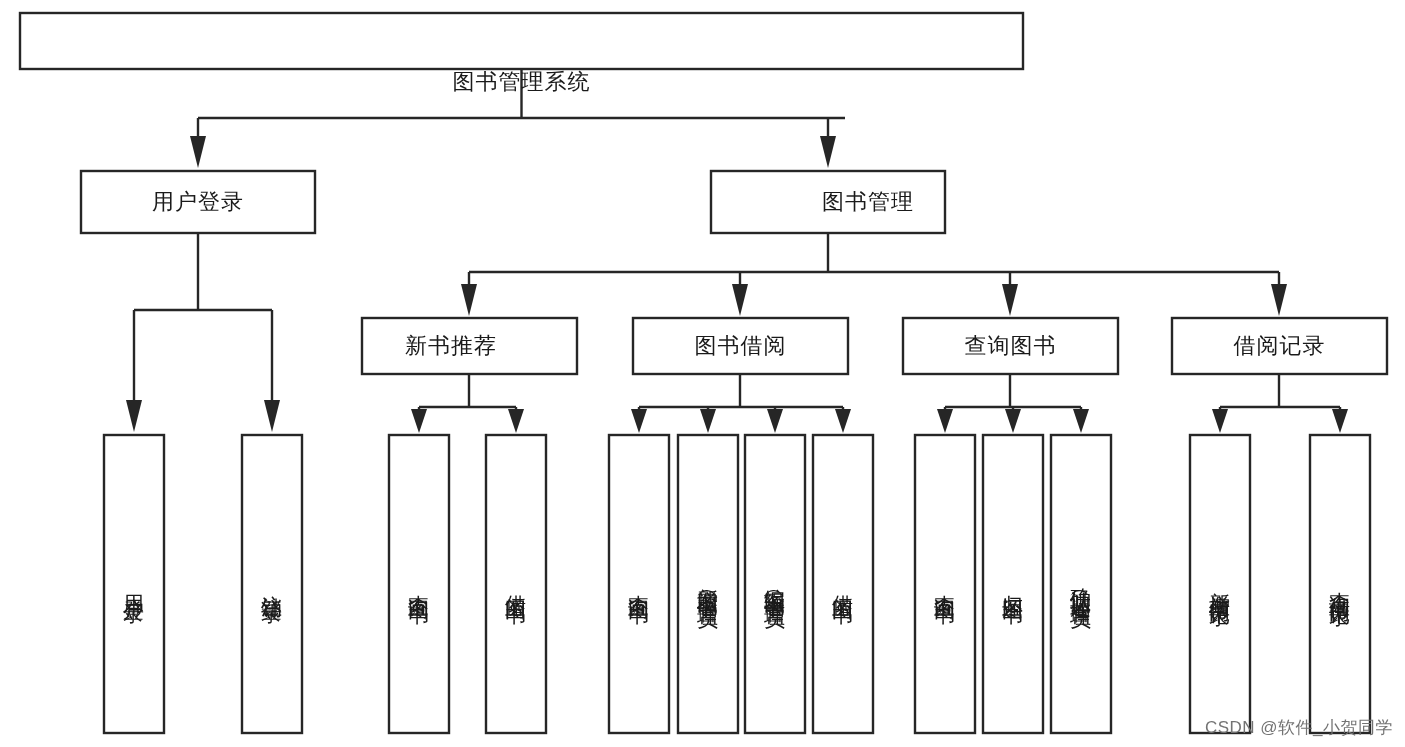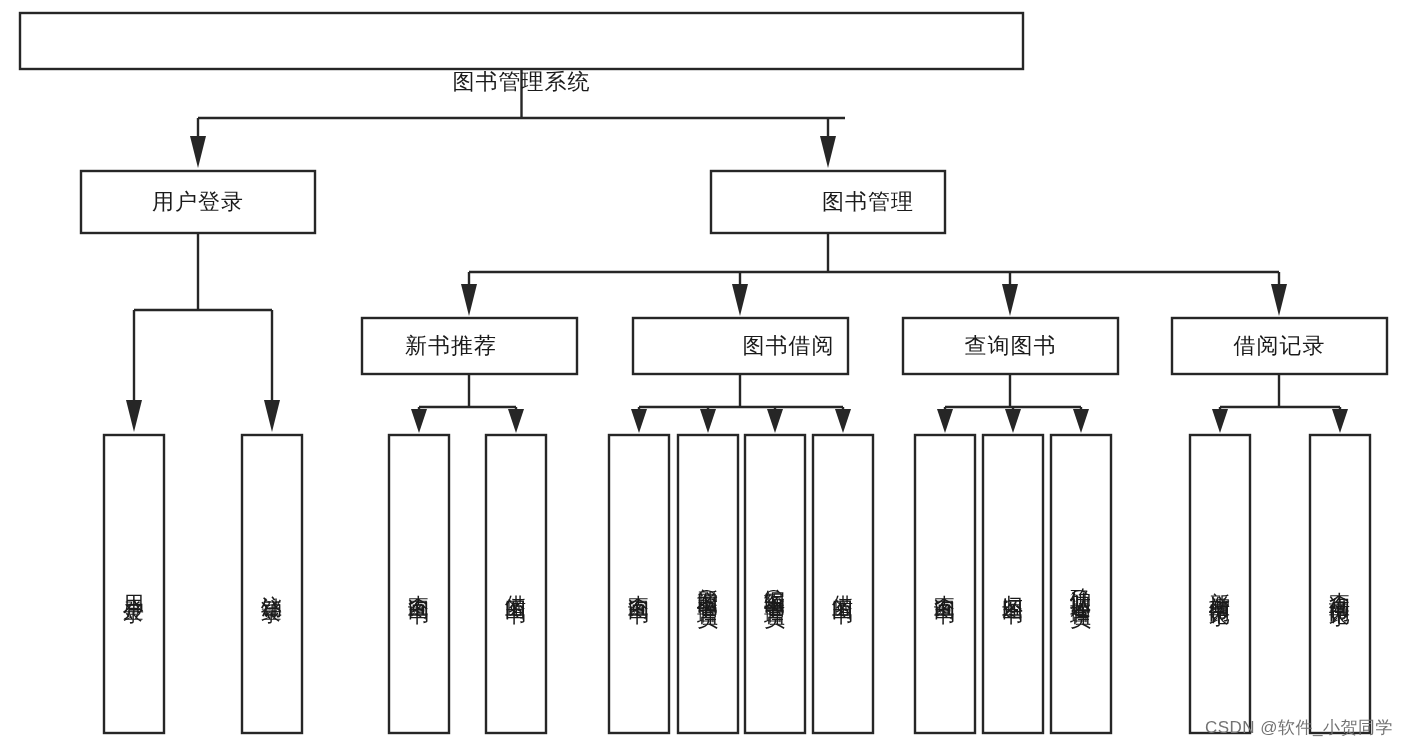--- a/index.html
+++ b/index.html
@@ -187,21 +187,21 @@
     <rect class="node-box" x="1310" y="435" width="60" height="298"></rect>
 
   </svg>
 
   <div class="horiz-node-text" style="left:20px; top:8px; width:1003px; height:67px;margin-top:40px;">图书管理系统</div>
 
   <div class="horiz-node-text" style="left:81px; top:171px; width:234px; height:62px;">用户登录</div>
   <div class="horiz-node-text" style="left:711px; top:171px; width:234px; height:62px;margin-left:40px;">图书管理</div>
 
   <div class="horiz-node-text" style="left:362px; top:318px; width:178px; height:56px;">新书推荐</div>
-  <div class="horiz-node-text" style="left:633px; top:318px; width:215px; height:56px;margin-left:48px;">图书借阅</div>
+  <div class="horiz-node-text" style="left:633px; top:318px; width:215px; height:56px;">图书借阅</div>
   <div class="horiz-node-text" style="left:903px; top:318px; width:215px; height:56px;">查询图书</div>
   <div class="horiz-node-text" style="left:1172px; top:318px; width:215px; height:56px;border-radius:24px;">借阅记录</div>
 
   <div class="vert-node-text" style="left:104px; top:435px; width:60px; height:298px;">用户登录</div>
   <div class="vert-node-text" style="left:242px; top:435px; width:60px; height:298px;">注销登录</div>
   <div class="vert-node-text" style="left:389px; top:435px; width:60px; height:298px;">查询图书</div>
   <div class="vert-node-text" style="left:486px; top:435px; width:60px; height:298px;">借阅图书</div>
   <div class="vert-node-text" style="left:609px; top:435px; width:60px; height:298px;">查询图书</div>
   <div class="vert-node-text" style="left:678px; top:435px; width:60px; height:298px;">新增图书（管理员）</div>
   <div class="vert-node-text" style="left:745px; top:435px; width:60px; height:298px;">编辑图书（管理员）</div>

